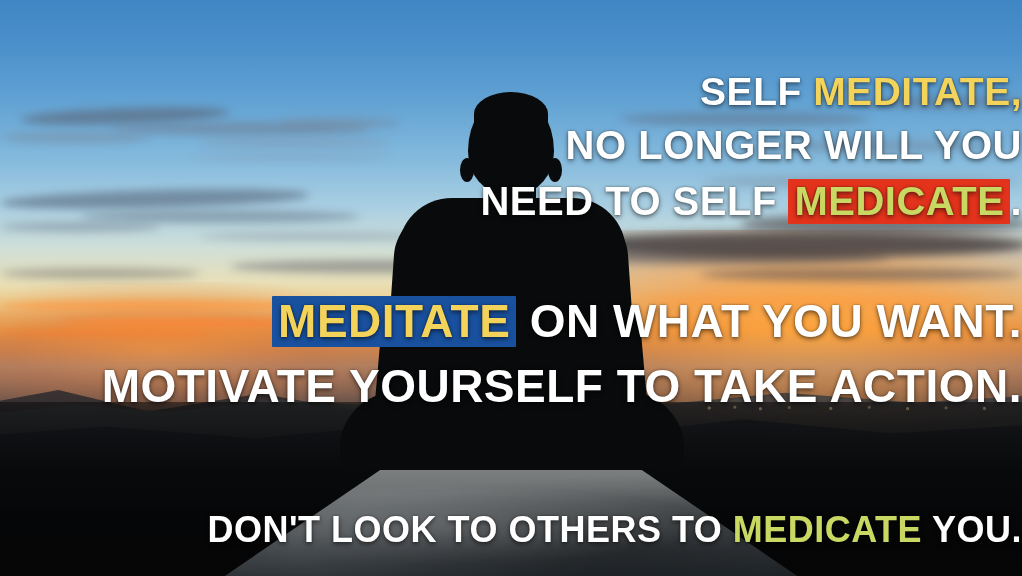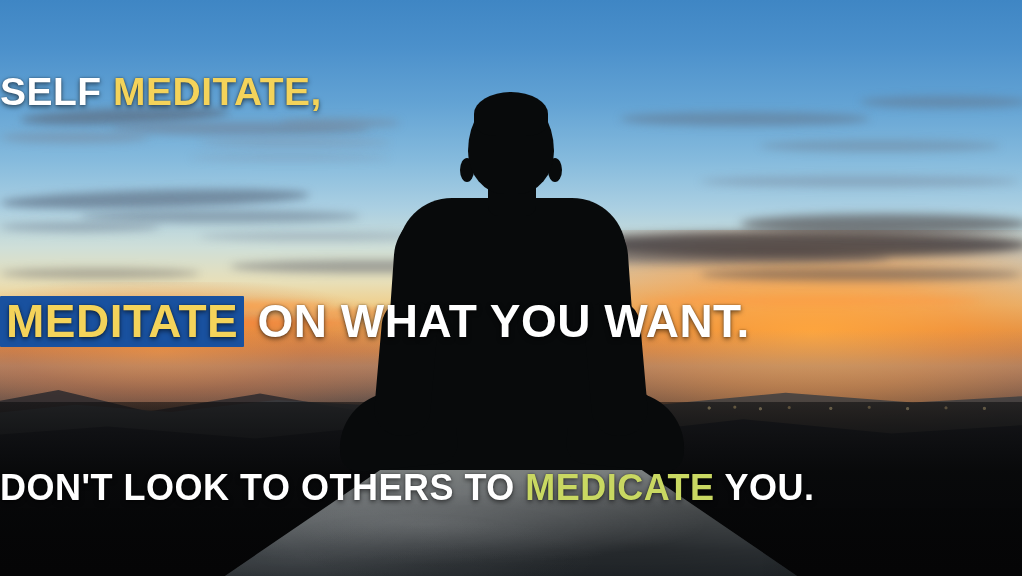--- a/index.html
+++ b/index.html
@@ -169,35 +169,35 @@
   .sil-earL{left:460px;top:158px;width:14px;height:24px;border-radius:50%;}
   .sil-earR{left:548px;top:158px;width:14px;height:24px;border-radius:50%;}
   .sil-hair{
     left:474px;top:92px;width:74px;height:44px;
     border-radius:50% 50% 30% 30%;
   }
 
   
   .quote{
     position:absolute;left:0;width:1022px;
-    text-align:left;
+    text-align:right;
     color:#ffffff;
     font-weight:bold;
     letter-spacing:.5px;
     line-height:1;
     white-space:nowrap;
     text-shadow:0 2px 5px rgba(0,0,0,.55), 0 0 2px rgba(0,0,0,.4);
   }
   .blk-a{top:72px;}
   .blk-a .ln{font-size:40px;margin-bottom:14px;}
   .blk-a .ln:nth-child(1){font-size:39px;}
   .blk-b{top:296px;}
   .blk-b .ln{font-size:46px;margin-bottom:16px;}
   .blk-c{top:470px;}
-  .blk-c .ln{font-size:36px;}
+  .blk-c .ln{font-size:36px;margin-top:42px;}
 
   .ln{display:block;}
   .hl{display:inline-block;padding:2px 6px 3px 6px;border-radius:1px;}
   .hl-yellow{color:#f4d35a;background:transparent;padding:0;}
   .hl-red{background:#e4331c;color:#c9d862;}
   .hl-blue{background:#19519f;color:#f4d35a;}
   .hl-green{color:#c9d862;background:transparent;padding:0;}
 
   
   .logo{position:absolute;left:750px;top:14px;width:170px;height:98px;}
@@ -259,24 +259,27 @@
   <div class="silho sil-armL"></div>
   <div class="silho sil-armR"></div>
   <div class="silho sil-neck"></div>
   <div class="silho sil-earL"></div>
   <div class="silho sil-earR"></div>
   <div class="silho sil-head"></div>
   <div class="silho sil-hair"></div>
 
   <div class="quote blk-a">
     <span class="ln"><span>SELF </span><span class="hl hl-yellow">MEDITATE,</span></span>
+    <span class="ln"><span>NO LONGER WILL YOU</span></span>
+    <span class="ln"><span>NEED TO SELF </span><span class="hl hl-red">MEDICATE</span><span>.</span></span>
   </div>
 
   <div class="quote blk-b">
     <span class="ln"><span class="hl hl-blue">MEDITATE</span><span> ON WHAT YOU WANT.</span></span>
+    <span class="ln"><span>MOTIVATE YOURSELF TO TAKE ACTION.</span></span>
   </div>
 
   <div class="quote blk-c">
     <span class="ln"><span>DON'T LOOK TO OTHERS TO </span><span class="hl hl-green">MEDICATE</span><span> YOU.</span></span>
   </div>
 
 
 </div>
 
 </body></html>

